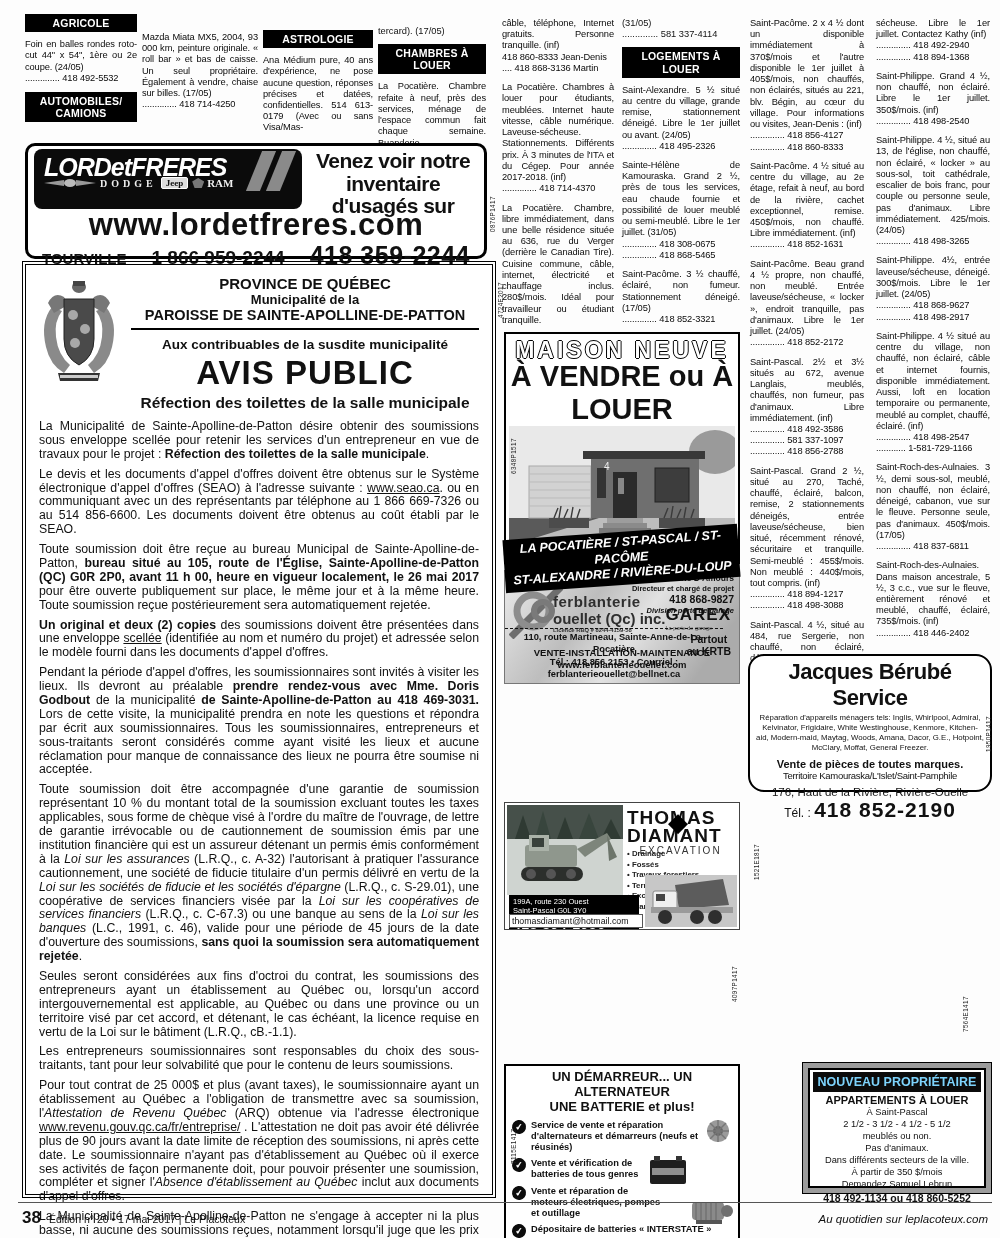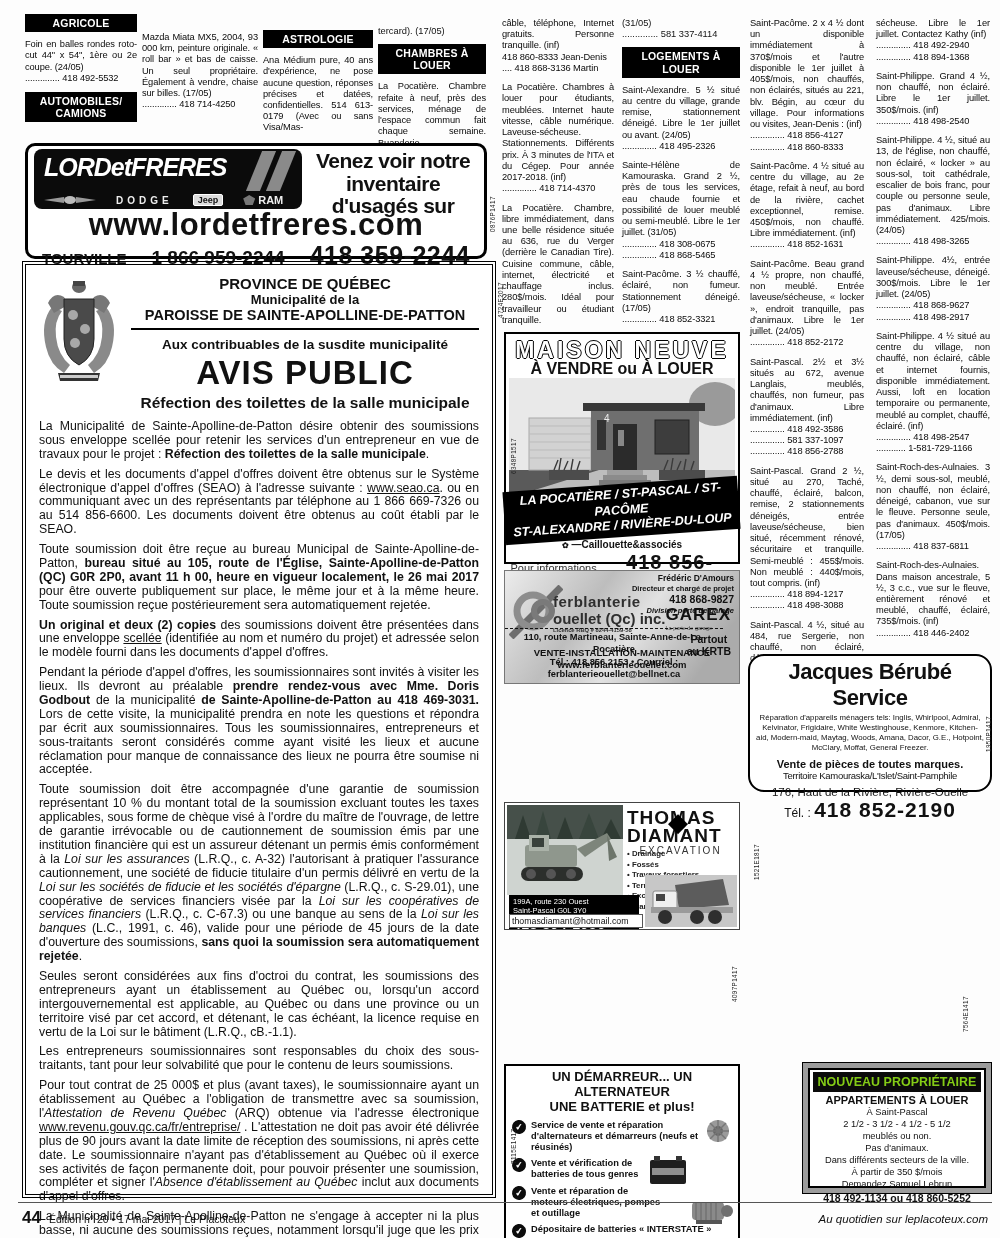--- a/index.html
+++ b/index.html
@@ -10,21 +10,21 @@
   .secthead{background:#000;color:#fff;font-weight:bold;text-align:center;font-size:10.5px;line-height:1.15;padding:3px 1px;margin-bottom:7px;white-space:pre-line;letter-spacing:.2px;}
   .ad{font-size:9.3px;line-height:1.21;text-align:justify;white-space:pre-line;margin-bottom:8px;color:#0a0a0a;letter-spacing:-.1px;}
   .cont{font-size:9.3px;line-height:1.21;white-space:pre-line;margin-bottom:7px;}
   
   .lord{left:25px;top:143px;width:462px;height:116px;border:3px solid #000;border-radius:10px;background:#fff;box-sizing:border-box;padding:3px 6px;}
   .lord-row1{display:flex;gap:6px;height:60px;}
   .lord-logo{background:#0b0b0b;border-radius:8px;width:268px;height:60px;position:relative;overflow:hidden;flex:none;}
   .lord-name{color:#fff;font-style:italic;font-weight:bold;font-size:25px;letter-spacing:-1px;position:absolute;left:10px;top:4px;white-space:nowrap;}
   .lord-slash{position:absolute;right:14px;top:2px;width:14px;height:40px;background:#8a8a8a;transform:skewX(-22deg);}
   .lord-slash2{right:34px;}
-  .lord-brands{position:absolute;left:10px;bottom:3px;display:flex;align-items:center;gap:20px;color:#fff;}
+  .lord-brands{position:absolute;left:10px;bottom:20px;display:flex;align-items:center;gap:4px;color:#fff;font-family:Liberation Serif, serif;}
   .dodge{font-weight:bold;font-size:10px;letter-spacing:4px;color:#eee;}
   .jeepbox{border:1px solid #fff;background:#ddd;color:#111;font-weight:bold;font-size:9px;padding:0 4px;border-radius:2px;}
   .ram{display:flex;align-items:center;gap:3px;font-weight:900;font-size:11px;color:#eee;}
   .ramicon{width:12px;height:10px;background:#777;clip-path:polygon(50% 0,100% 35%,80% 100%,20% 100%,0 35%);}
   .lord-tag{flex:1;text-align:center;font-weight:800;font-size:21px;line-height:1.08;white-space:pre-line;padding-top:1px;letter-spacing:-.5px;}
   .lord-url{text-align:center;font-weight:900;font-size:31px;letter-spacing:.5px;margin-top:-2px;}
   .lord-bottom{display:flex;justify-content:space-between;align-items:baseline;padding:0 8px;margin-top:-2px;}
   .lord-city{font-weight:900;font-size:15px;}
   .lord-ph1{font-weight:700;font-size:19px;}
   .lord-ph2{font-weight:900;font-size:25px;letter-spacing:.5px;}
@@ -37,21 +37,21 @@
   .avis-rule{border-bottom:2px solid #000;margin:5px 0 7px 0;}
   .avis-aux{font-weight:bold;font-size:13.5px;margin-top:2px;}
   .avis-title{font-weight:bold;font-size:33px;letter-spacing:1px;margin:2px 0 2px 0;}
   .avis-sub{font-weight:bold;font-size:15.5px;margin-bottom:8px;}
   .avis-p{font-size:12.3px;line-height:1.13;text-align:justify;margin:0 0 6px 0;white-space:pre-line;}
   .crest{position:absolute;left:12px;top:12px;}
   
   .box{box-sizing:border-box;background:#fff;}
   .maison{left:504px;top:332px;width:236px;height:232px;border:2px solid #000;padding:3px;text-align:center;}
   .maison-t1{font-size:23px;font-weight:bold;letter-spacing:3px;color:#fff;text-shadow:-1px 0 #000,1px 0 #000,0 -1px #000,0 1px #000;}
-  .maison-t2{font-size:16px;font-weight:900;letter-spacing:0;margin-top:-4px;}
+  .maison-t2{font-size:29px;font-weight:900;letter-spacing:0;margin-top:-4px;}
   .maison-banner{background:#000;color:#fff;font-weight:bold;font-style:italic;font-size:12.5px;transform:rotate(-4deg);width:104%;margin-left:-5px;padding:3px 0;line-height:1.25;margin-top:-14px;position:relative;z-index:2;}
   .caill{font-size:10px;font-weight:bold;margin-top:2px;}
   .maison-info{display:flex;align-items:center;justify-content:center;gap:6px;margin-top:1px;}
   .maison-info .lbl{font-size:11px;color:#333;}
   .maison-info .ph{font-size:20px;font-weight:bold;letter-spacing:1px;}
   .ferb{left:504px;top:570px;width:236px;height:114px;border:1px solid #777;background:linear-gradient(125deg,#ececec,#bdbdbd 35%,#e2e2e2 55%,#ababab 85%);padding:3px 5px;font-color:#222;position:relative;}
   .ferb-contact{position:absolute;right:5px;top:2px;text-align:right;line-height:1.25;}
   .ferb-contact .n{font-weight:bold;font-size:8.5px;}
   .ferb-contact .t{font-weight:bold;font-size:7.5px;}
   .ferb-contact .p{font-weight:900;font-size:10.5px;}
@@ -86,21 +86,21 @@
   .berube{left:748px;top:654px;width:244px;height:138px;border:2.5px solid #000;border-radius:16px;text-align:center;padding:3px 6px;}
   .ber-t{font-weight:900;font-size:22px;letter-spacing:-.5px;}
   .ber-body{font-size:7.8px;line-height:1.3;margin-top:2px;}
   .ber-l1{font-weight:900;font-size:11px;margin-top:4px;}
   .ber-l2{font-size:9.5px;letter-spacing:-.3px;}
   .ber-addr{font-size:11.5px;margin-top:5px;}
   .ber-ph{font-size:12px;}
   .ber-ph b{font-size:21px;font-weight:900;letter-spacing:1px;}
   .nouveau{left:802px;top:1062px;width:190px;height:132px;background:#9c9c9c;border:1px solid #000;padding:5px;}
   .nv-in{background:#fff;border:2px solid #000;height:100%;box-sizing:border-box;text-align:center;}
-  .nv-head{background:#0b0b0b;color:#84cc16;font-weight:900;font-size:12.5px;padding:3px 0;margin:2px 3px;}
+  .nv-head{background:#0b0b0b;color:#7dd3fc;font-weight:900;font-size:12.5px;padding:3px 0;margin:2px 3px;}
   .nv-title{font-weight:900;font-size:11px;margin-top:2px;}
   .nv-line{font-size:9.3px;line-height:1.3;}
   .nv-ph{font-weight:900;font-size:10.5px;margin-top:1px;}
   
   .footline{position:absolute;left:18px;right:8px;top:1202px;border-top:1px solid #555;}
   .footer{position:absolute;left:22px;right:12px;top:1208px;display:flex;justify-content:space-between;align-items:baseline;}
   .f-left{display:flex;align-items:baseline;gap:8px;}
   .f-num{font-weight:900;font-size:17px;}
   .f-ed{font-size:10.5px;}
   .f-right{font-style:italic;font-size:11.5px;}
@@ -451,19 +451,19 @@
   <span class="vcode" style="left:510px;top:474px">6348P1517</span>
   <span class="vcode" style="left:510px;top:1164px">7115E1417</span>
   <span class="vcode" style="left:731px;top:1002px">4097P1417</span>
   <span class="vcode" style="left:753px;top:880px">1521E1817</span>
   <span class="vcode" style="left:985px;top:752px">1950P1417</span>
   <span class="vcode" style="left:962px;top:1032px">7564E1417</span>
 
   <div class="footline"></div>
   <div class="footer">
     <div class="f-left">
-      <span class="f-num">44</span>
+      <span class="f-num">38</span>
       <span class="f-ed">Édition n° 20 • 17 mai 2017 | Le Placoteux</span>
     </div>
     <span class="f-right">Au quotidien sur leplacoteux.com</span>
   </div>
 
 </div>
 
 </body></html>

